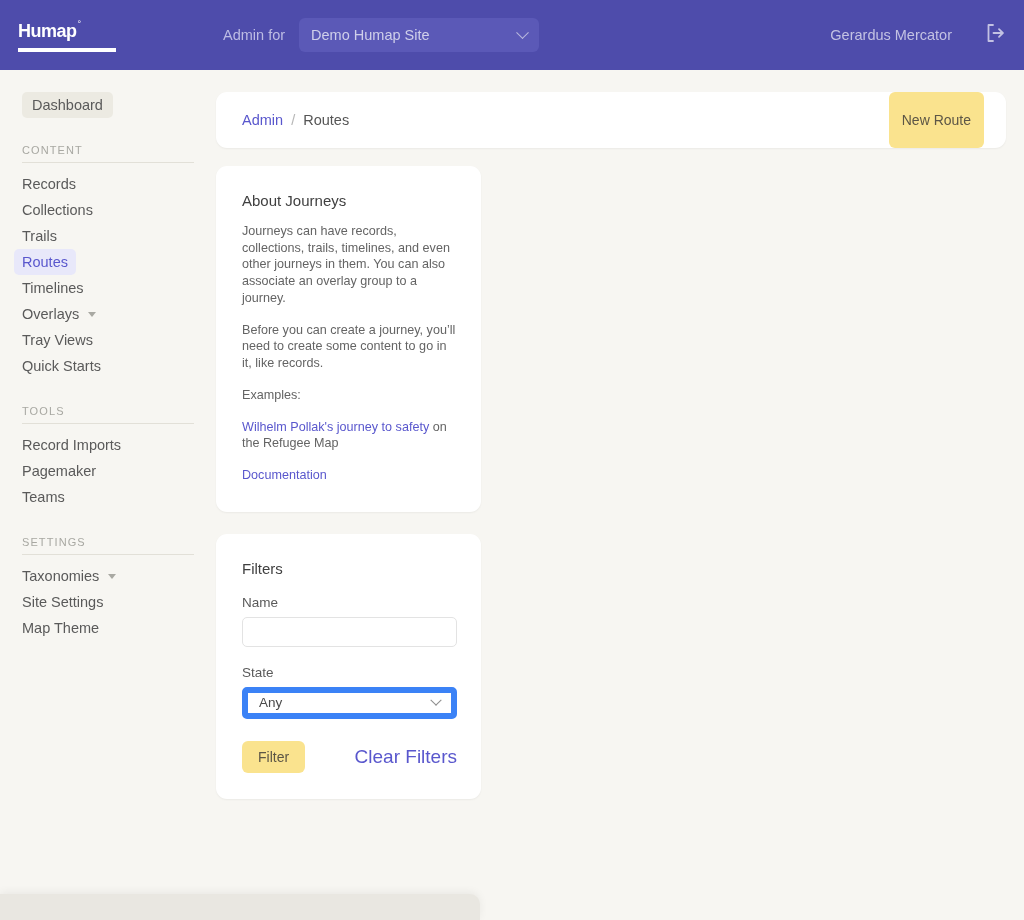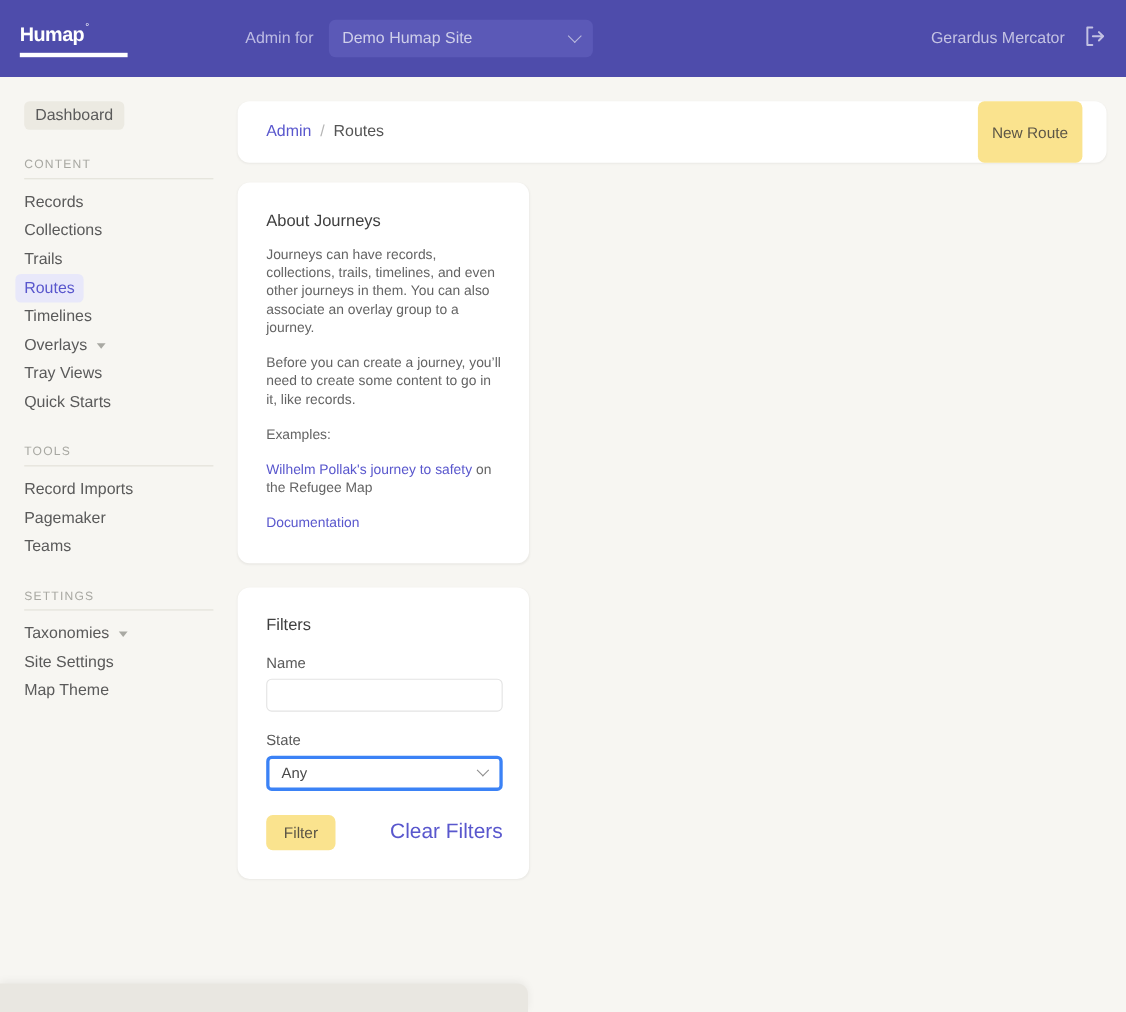--- a/index.html
+++ b/index.html
@@ -73,21 +73,21 @@
     width: 9px; height: 9px;
     border-right: 1.6px solid #b9b8dd;
     border-bottom: 1.6px solid #b9b8dd;
     transform: rotate(45deg) translate(-2px,-2px);
   }
   .header-right {
     position: absolute;
     right: 18px;
     display: flex;
     align-items: center;
-    gap: 16px;
+    gap: 32px;
   }
   .user-name { color: #c3c2e3; font-size: 14.5px; }
   .logout-icon { display: block; }
 
   
   .body-wrap { display: flex; align-items: flex-start; }
 
   
   .sidebar {
     width: 216px;
@@ -216,21 +216,21 @@
     background: #fff;
     font-family: inherit;
     font-size: 13.5px;
     padding: 0 10px;
     color: #4a4a4a;
   }
   .field-gap { margin-top: 18px; }
   .select-box {
     width: 100%;
     height: 32px;
-    border: 3px solid #3b82f6;
+    border: 6px solid #3b82f6;
     border-radius: 5px;
     background: #fff;
     display: flex;
     align-items: center;
     justify-content: space-between;
     padding: 0 11px;
     font-size: 13.5px;
     color: #4a4a4a;
   }
   .chev-gray {

